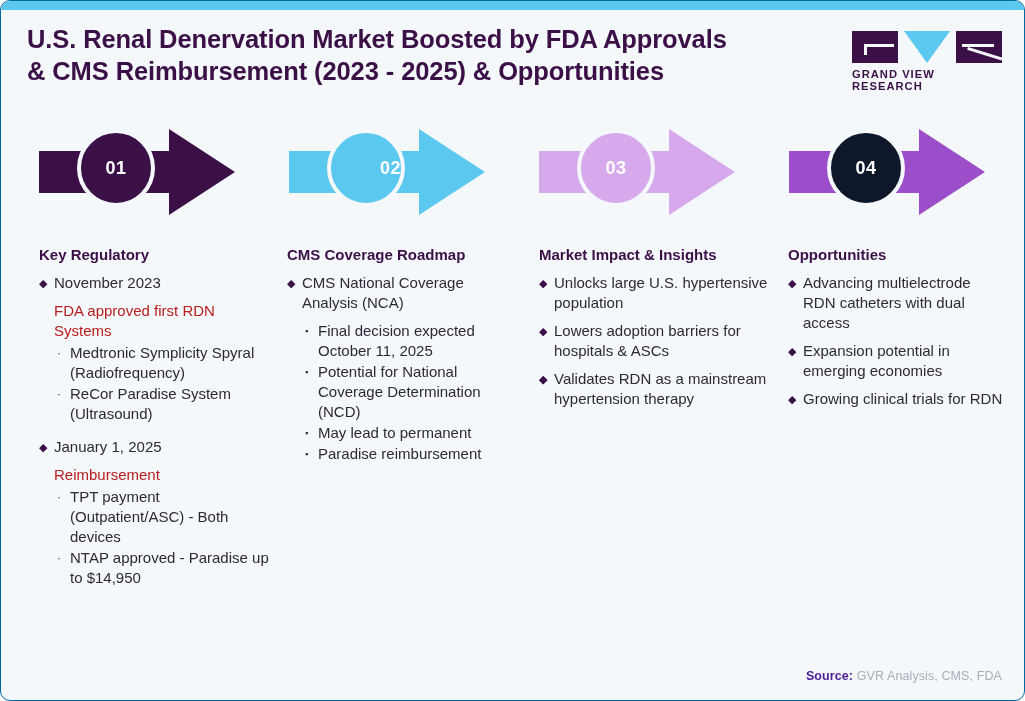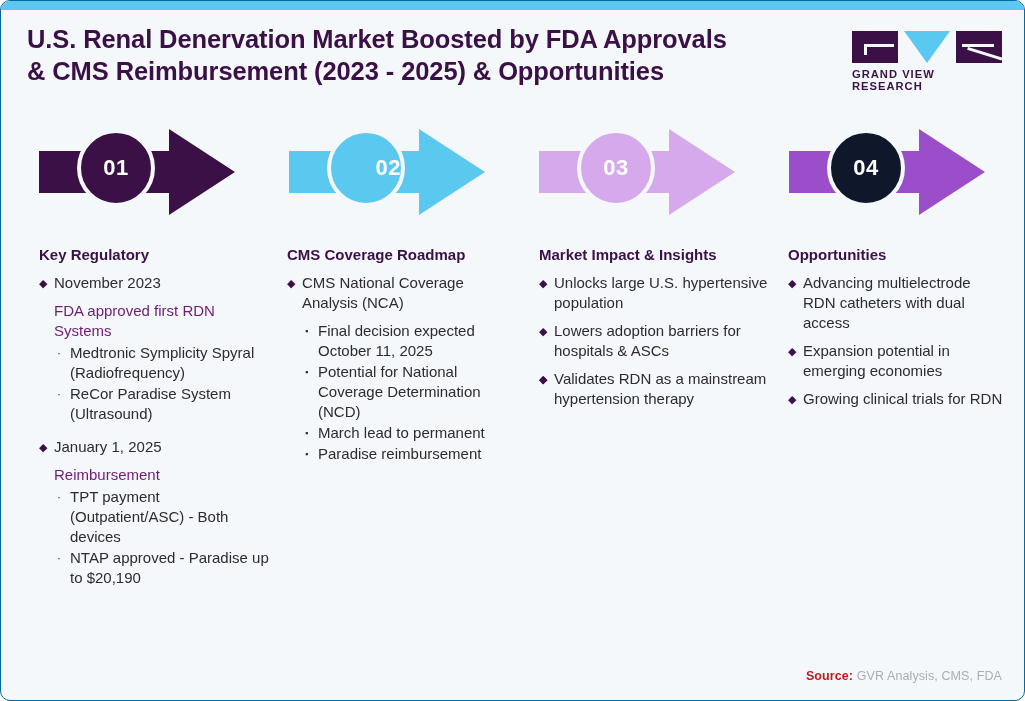--- a/index.html
+++ b/index.html
@@ -143,21 +143,21 @@
     height: 78px;
     border-radius: 50%;
     border: 4px solid #f4f8fb;
     box-sizing: border-box;
     display: flex;
     align-items: center;
     justify-content: center;
   }
   .arrow-num {
     color: #ffffff;
-    font-size: 22px;
+    font-size: 18px;
     font-weight: bold;
     letter-spacing: 0.5px;
     line-height: 1;
   }
   
   .columns {
     position: absolute;
     top: 244px;
     left: 0;
     width: 1025px;
@@ -183,21 +183,21 @@
   }
   .bullet-item > .bullet-mark {
     position: absolute;
     left: 0;
     top: 0;
     color: #3b1047;
     font-size: 11px;
     line-height: 20px;
   }
   .plain-line {
-    color: #701a75;
+    color: #b91c1c;
     font-size: 15px;
     line-height: 20px;
     padding-left: 15px;
     margin-top: 0;
     margin-bottom: 2px;
   }
   .sub-list {
     list-style: none;
     margin: 0;
     padding: 0;
@@ -225,21 +225,21 @@
   
   .footer {
     position: absolute;
     right: 22px;
     bottom: 17px;
     font-size: 12.5px;
     color: #a7aeb5;
     letter-spacing: 0.1px;
   }
   .footer .src-label {
-    color: #b91c1c;
+    color: #4c1d95;
     font-weight: bold;
     text-align: center;
   }
 </style>
 </head>
 <body>
 
 <div class="infographic">
 
   <div class="top-bar"></div>
@@ -302,30 +302,30 @@
         <div class="plain-line">FDA approved first RDN Systems</div>
         <div class="sub-list">
           <div class="sub-item"><span class="sub-mark">·</span><span>Medtronic Symplicity Spyral (Radiofrequency)</span></div>
           <div class="sub-item"><span class="sub-mark">·</span><span>ReCor Paradise System (Ultrasound)</span></div>
         </div>
         <div class="gap-md"></div>
         <div class="bullet-item"><span class="bullet-mark">◆</span><span>January 1, 2025</span></div>
         <div class="plain-line">Reimbursement</div>
         <div class="sub-list">
           <div class="sub-item"><span class="sub-mark">·</span><span>TPT payment (Outpatient/ASC) - Both devices</span></div>
-          <div class="sub-item"><span class="sub-mark">·</span><span>NTAP approved - Paradise up to $20,190</span></div>
+          <div class="sub-item"><span class="sub-mark">·</span><span>NTAP approved - Paradise up to $14,950</span></div>
         </div>
       </div>
       <div class="column" style="left: 286px; width: 230px;">
         <div class="col-heading">CMS Coverage Roadmap</div>
         <div class="bullet-item"><span class="bullet-mark">◆</span><span>CMS National Coverage Analysis (NCA)</span></div>
         <div class="sub-list">
           <div class="sub-item sq"><span class="sub-mark">▪</span><span>Final decision expected October 11, 2025</span></div>
           <div class="sub-item sq"><span class="sub-mark">▪</span><span>Potential for National Coverage Determination (NCD)</span></div>
-          <div class="sub-item sq"><span class="sub-mark">▪</span><span>March lead to permanent</span></div>
+          <div class="sub-item sq"><span class="sub-mark">▪</span><span>May lead to permanent</span></div>
           <div class="sub-item sq"><span class="sub-mark">▪</span><span>Paradise reimbursement</span></div>
         </div>
       </div>
       <div class="column" style="left: 538px; width: 230px;">
         <div class="col-heading">Market Impact &amp; Insights</div>
         <div class="bullet-item"><span class="bullet-mark">◆</span><span>Unlocks large U.S. hypertensive population</span></div>
         <div class="bullet-item"><span class="bullet-mark">◆</span><span>Lowers adoption barriers for hospitals &amp; ASCs</span></div>
         <div class="bullet-item"><span class="bullet-mark">◆</span></div>
         <div class="bullet-item"><span class="bullet-mark">◆</span><span>Validates RDN as a mainstream hypertension therapy</span></div>
       </div>

